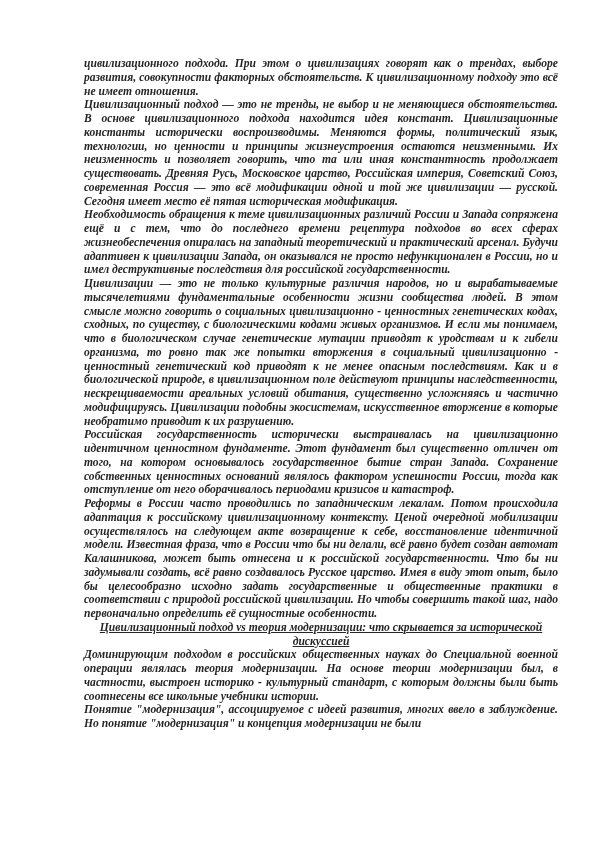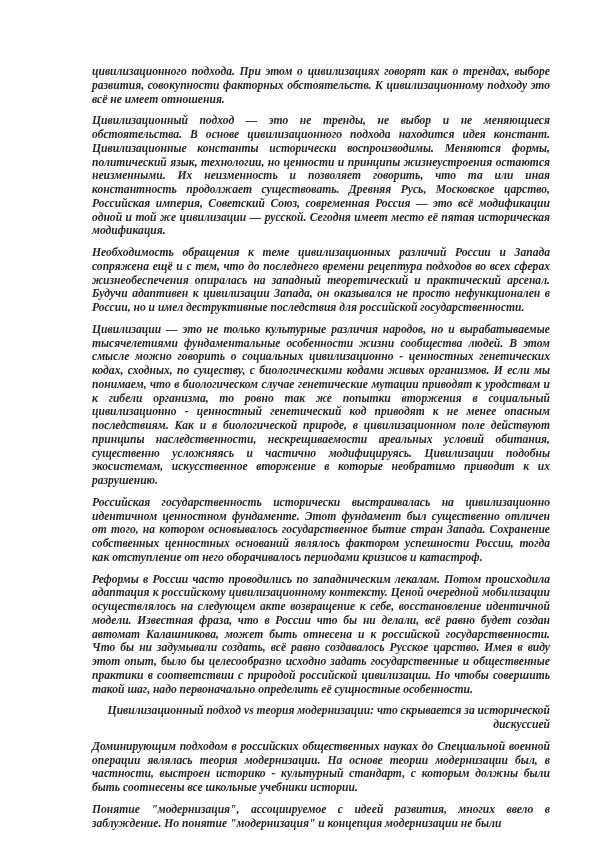--- a/index.html
+++ b/index.html
@@ -10,22 +10,22 @@
     top: 57px;
     width: 474px;
     font-family: "Liberation Serif", "DejaVu Serif", serif;
     font-style: italic;
     font-weight: bold;
     font-size: 11.6px;
     line-height: 13.75px;
     color: #262626;
     text-align: justify;
   }
-  .page p { margin: 8px; padding: 0; }
-  .page p.heading { text-align: right; }
+  .page p { margin: 0; padding: 0; }
+  .page p.heading { text-decoration: underline; text-align: center; }
 </style>
 </head>
 <body>
 
 <div class="page">
   <p>цивилизационного подхода. При этом о цивилизациях говорят как о трендах, выборе развития, совокупности факторных обстоятельств. К цивилизационному подходу это всё не имеет отношения.</p>
   <p>Цивилизационный подход — это не тренды, не выбор и не меняющиеся обстоятельства. В основе цивилизационного подхода находится идея констант. Цивилизационные константы исторически воспроизводимы. Меняются формы, политический язык, технологии, но ценности и принципы жизнеустроения остаются неизменными. Их неизменность и позволяет говорить, что та или иная константность продолжает существовать. Древняя Русь, Московское царство, Российская империя, Советский Союз, современная Россия — это всё модификации одной и той же цивилизации — русской. Сегодня имеет место её пятая историческая модификация.</p>
   <p>Необходимость обращения к теме цивилизационных различий России и Запада сопряжена ещё и с тем, что до последнего времени рецептура подходов во всех сферах жизнеобеспечения опиралась на западный теоретический и практический арсенал. Будучи адаптивен к цивилизации Запада, он оказывался не просто нефункционален в России, но и имел деструктивные последствия для российской государственности.</p>
   <p>Цивилизации — это не только культурные различия народов, но и вырабатываемые тысячелетиями фундаментальные особенности жизни сообщества людей. В этом смысле можно говорить о социальных цивилизационно - ценностных генетических кодах, сходных, по существу, с биологическими кодами живых организмов. И если мы понимаем, что в биологическом случае генетические мутации приводят к уродствам и к гибели организма, то ровно так же попытки вторжения в социальный цивилизационно - ценностный генетический код приводят к не менее опасным последствиям. Как и в биологической природе, в цивилизационном поле действуют принципы наследственности, нескрещиваемости ареальных условий обитания, существенно усложняясь и частично модифицируясь. Цивилизации подобны экосистемам, искусственное вторжение в которые необратимо приводит к их разрушению.</p>
   <p>Российская государственность исторически выстраивалась на цивилизационно идентичном ценностном фундаменте. Этот фундамент был существенно отличен от того, на котором основывалось государственное бытие стран Запада. Сохранение собственных ценностных оснований являлось фактором успешности России, тогда как отступление от него оборачивалось периодами кризисов и катастроф.</p>

